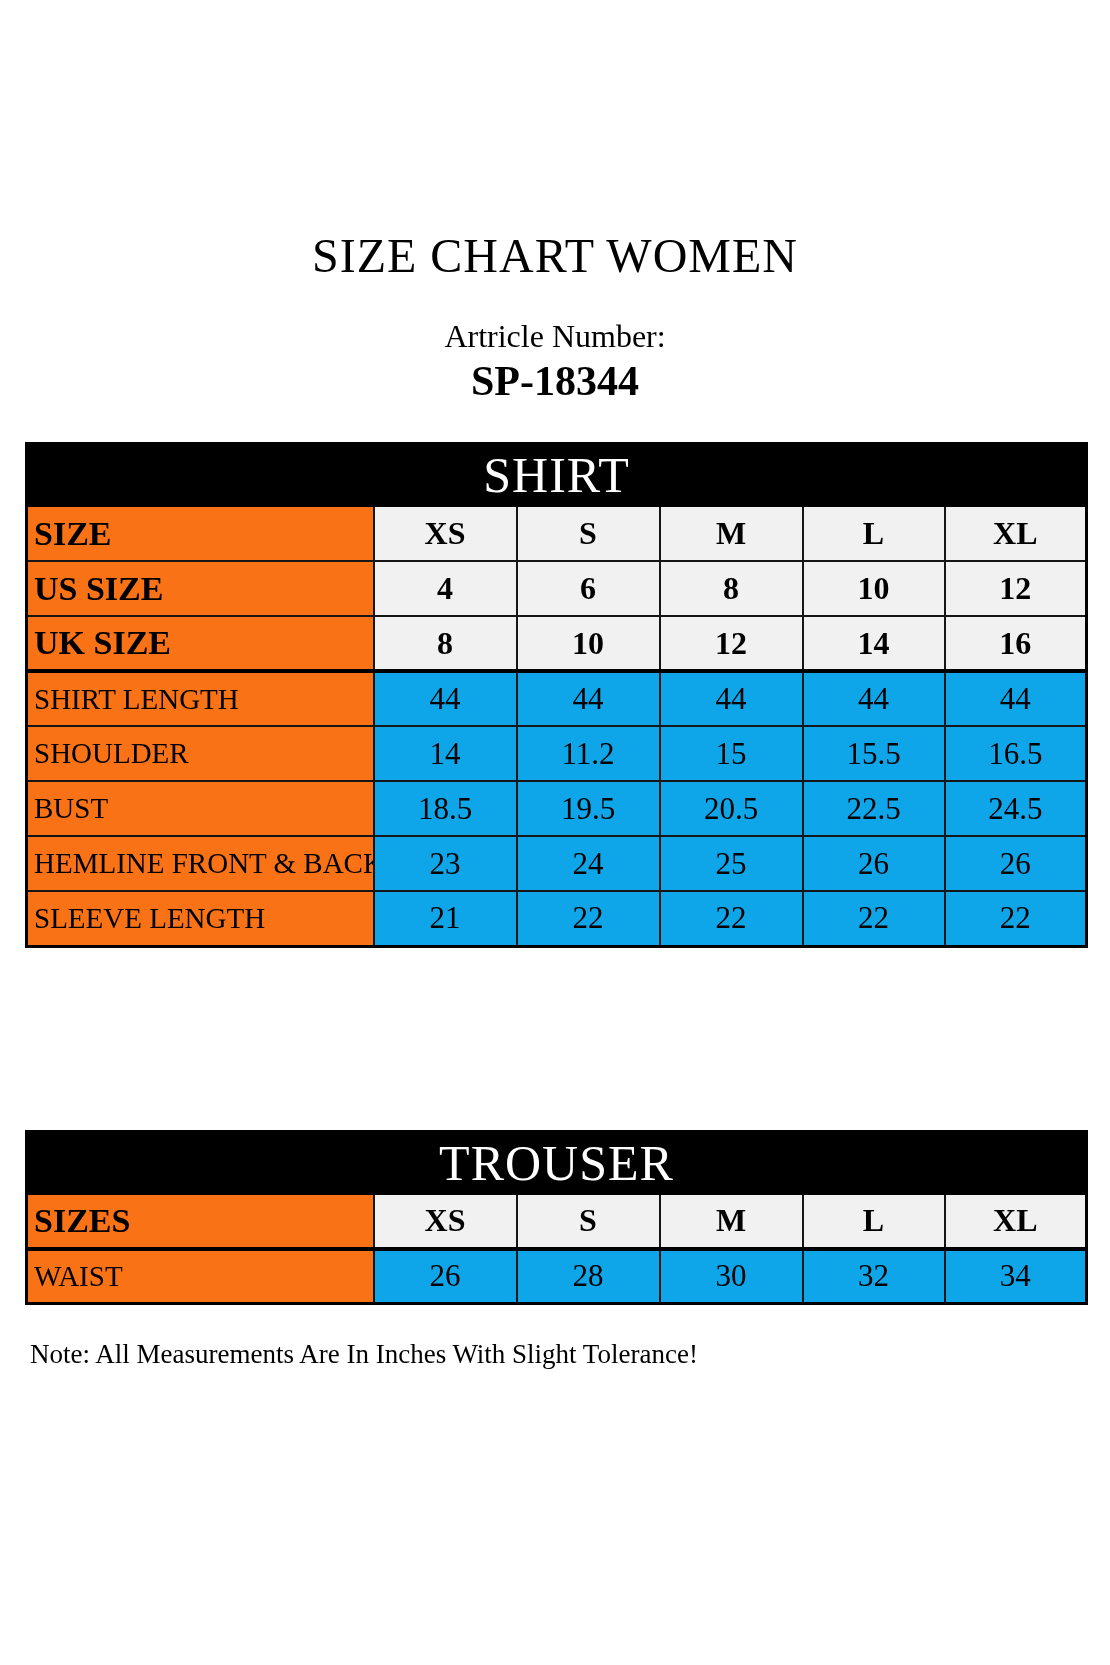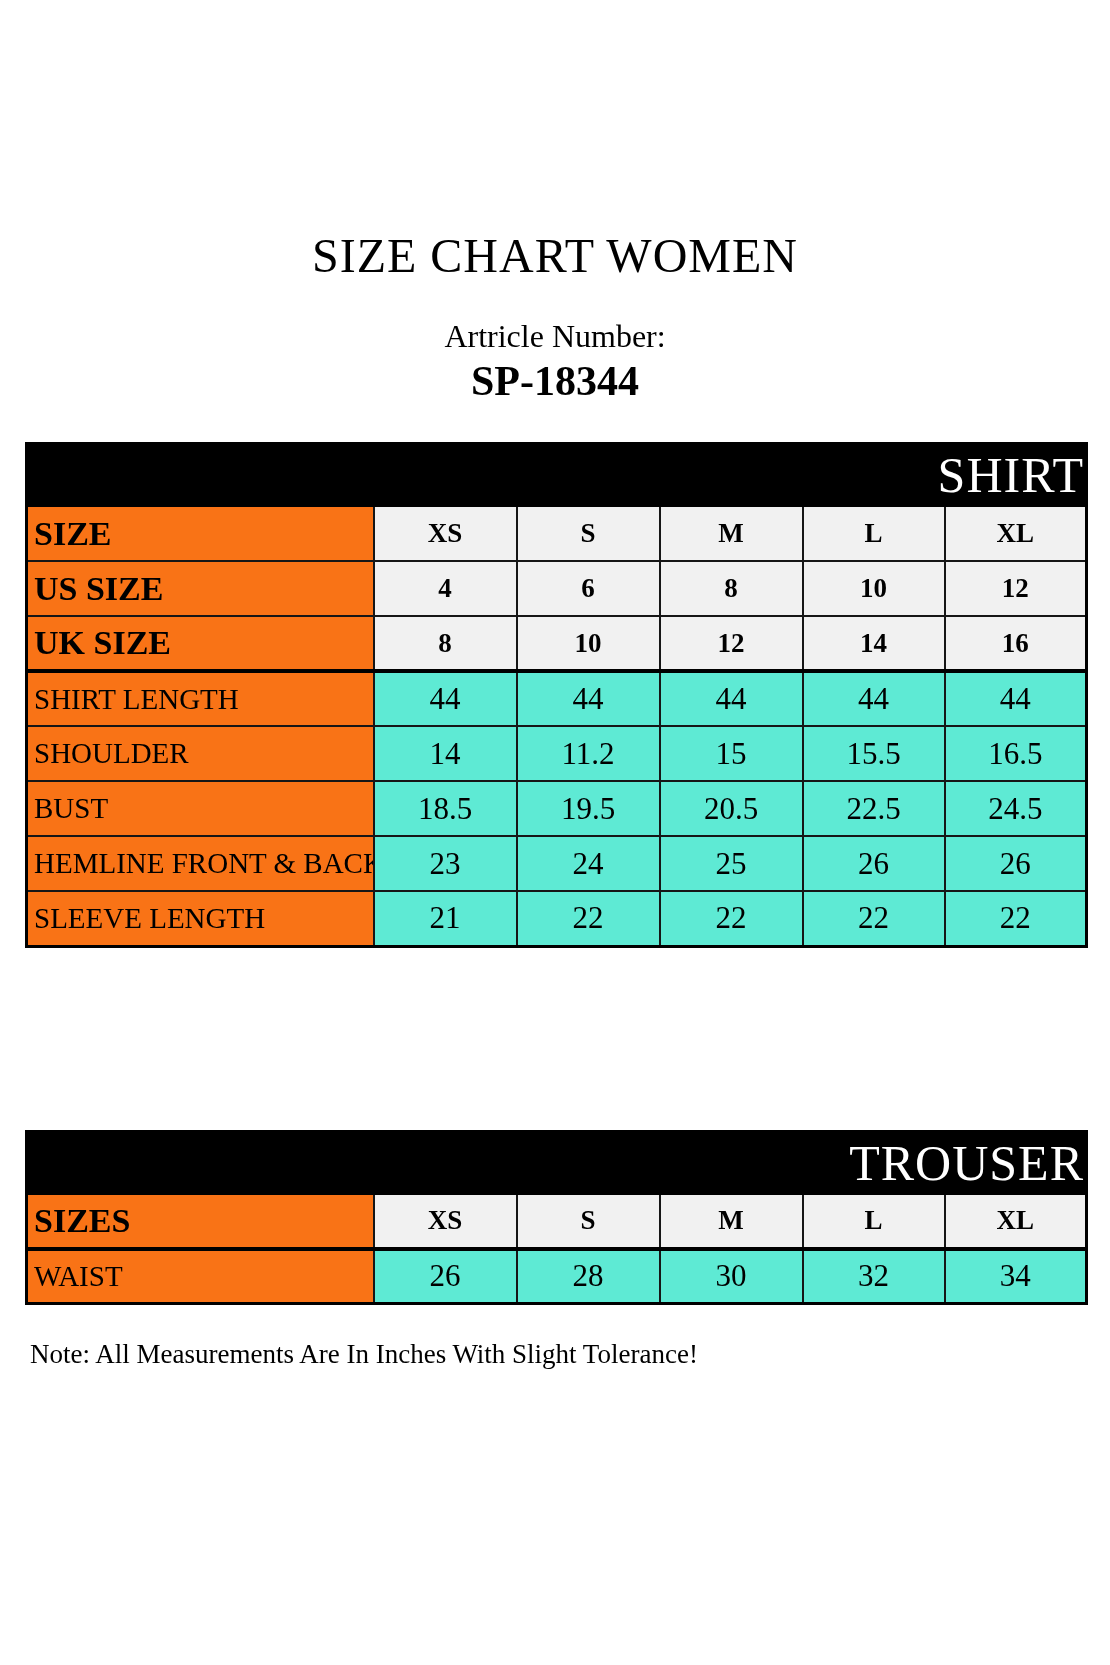--- a/index.html
+++ b/index.html
@@ -47,44 +47,44 @@
   table.shirt-table   { margin-top: 38px; }
   table.trouser-table { margin-top: 182px; }
 
   th.title-bar {
     background: #000000;
     color: #ffffff;
     height: 60px;
     font-size: 50px;
     font-weight: normal;
     letter-spacing: 1px;
-    text-align: right;
+    text-align: center;
     vertical-align: middle;
     border: 2px solid #000000;
   }
   td {
     border: 2px solid #161616;
     height: 55px;
     vertical-align: middle;
     overflow: hidden;
     white-space: nowrap;
   }
   td.lbl {
     text-align: left;
     padding: 0 4px 0 6px;
     background: #f97316;
     font-size: 29px;
   }
   td.val {
     text-align: center;
-    background: #5eead4;
+    background: #0ea5e9;
     font-size: 31px;
   }
   tr.hdr td.lbl { font-size: 34px; font-weight: bold; }
-  tr.hdr td.val { font-size: 27px; font-weight: bold; background: #f1f1f1; }
+  tr.hdr td.val { font-size: 32px; font-weight: bold; background: #f1f1f1; }
   tr.sep td { border-top: 4px solid #000000; margin-left: 48px; }
 
   .note {
     margin: 34px 0 0 30px;
     font-size: 27px;
     line-height: 1.15;
   }
 </style>
 </head>
 <body>

